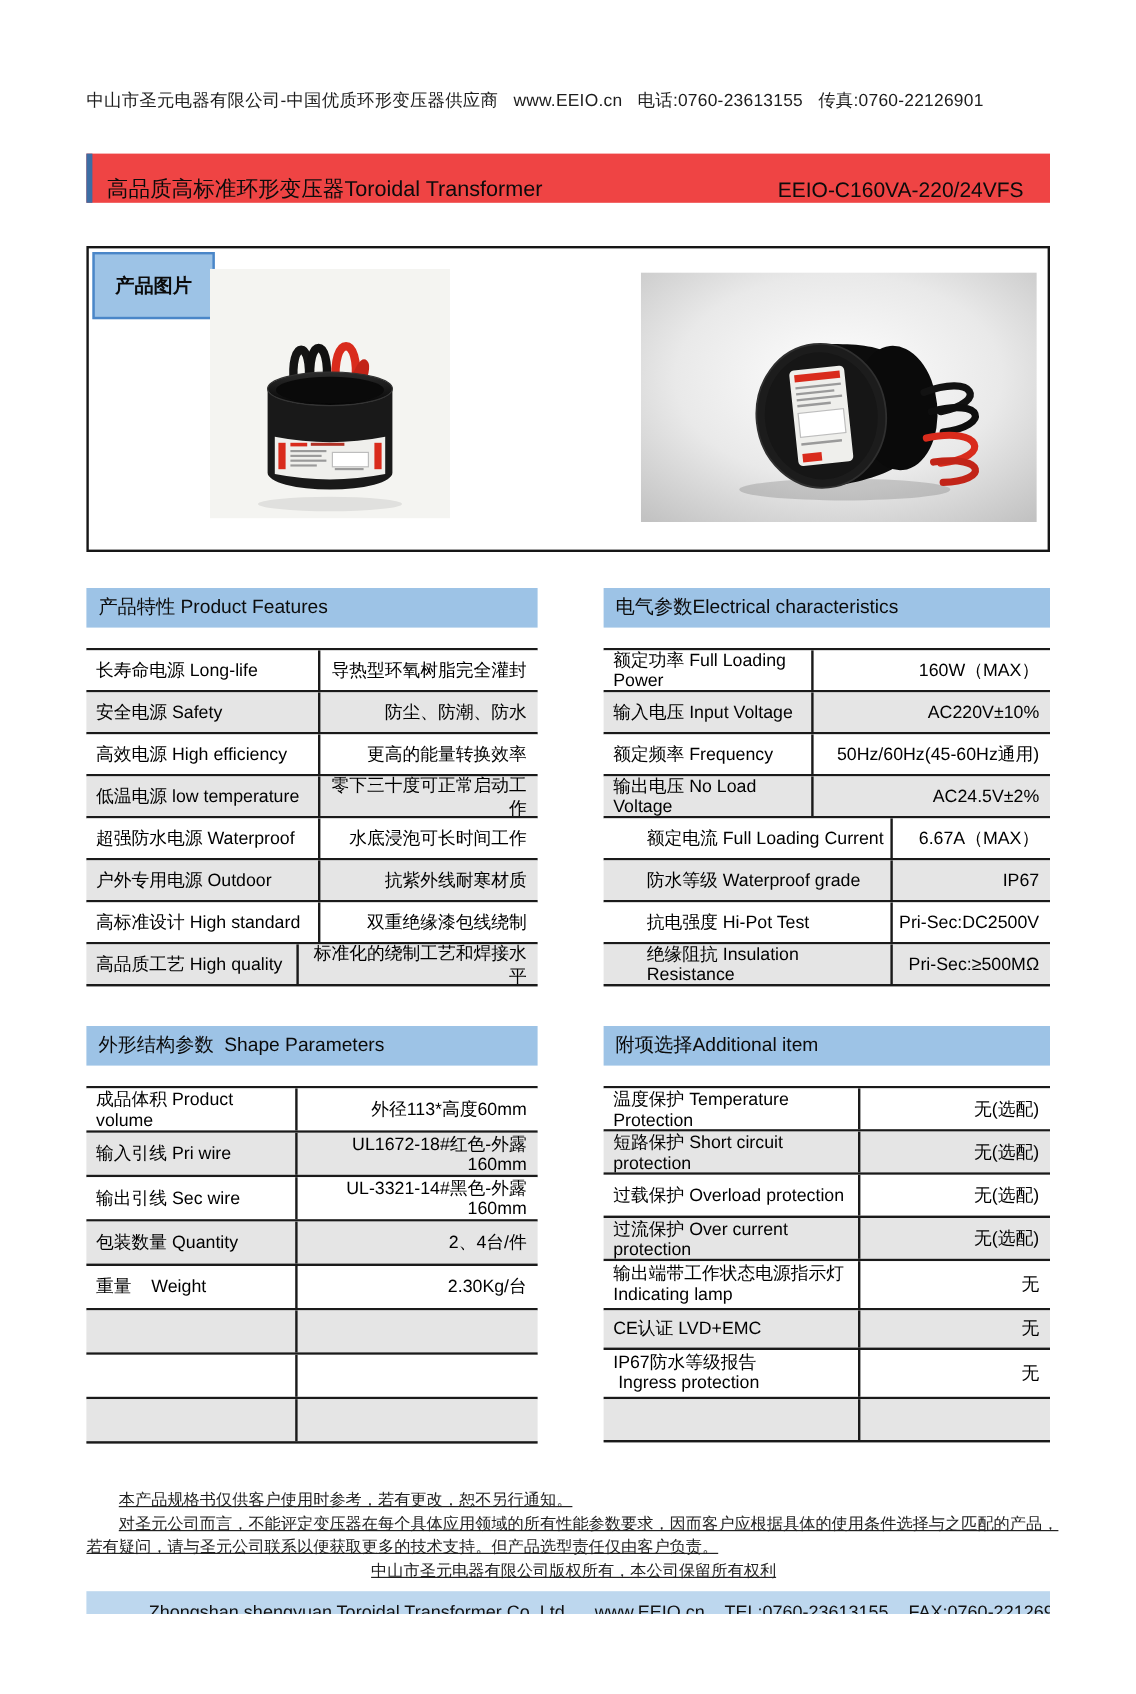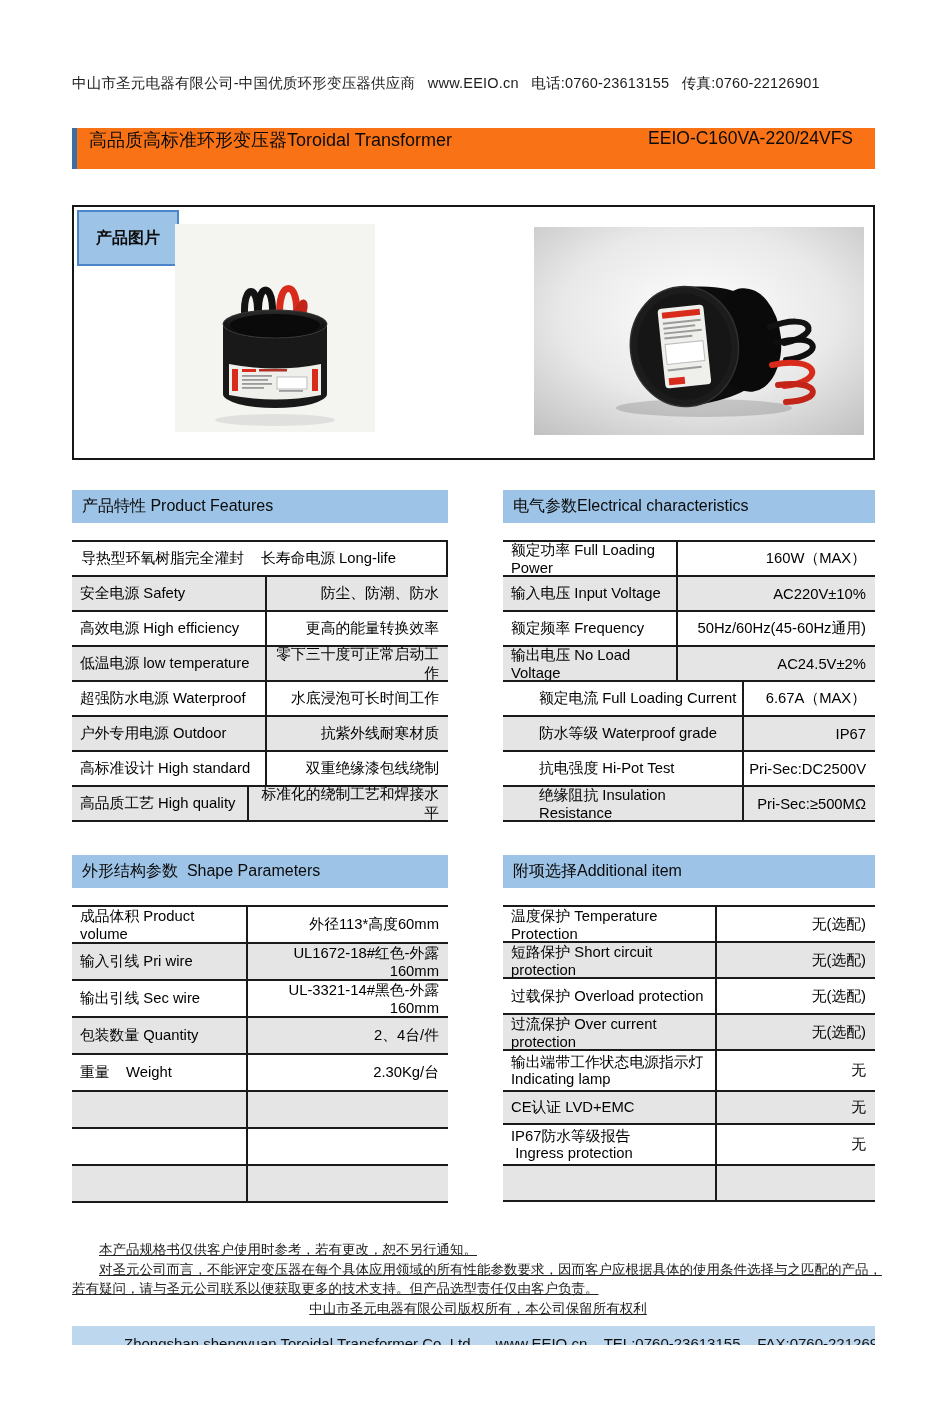--- a/index.html
+++ b/index.html
@@ -6,22 +6,22 @@
   html,body { background:#ffffff; }
   body { font-family:"Liberation Sans","DejaVu Sans",sans-serif; color:#111; }
   .page { position:relative; width:947px; height:1412px; background:#fff; overflow:hidden; }
 
   
   .top-line { position:absolute; left:72px; top:74px; width:810px; font-size:14.5px;
               color:#1c1c1c; white-space:pre; letter-spacing:0.2px; }
 
   
   .title-bar { position:absolute; left:72px; top:128px; width:803px; height:41px;
-               background:#f97316; border-left:5px solid #3c6da4;
-               display:flex; align-items:flex-start; justify-content:space-between;
+               background:#ef4444; border-left:5px solid #3c6da4;
+               display:flex; align-items:flex-end; justify-content:space-between;
                padding:0 22px 0 12px; }
   .title-bar .doc-title { font-size:18px; color:#0b0b0b; }
   .title-bar .doc-model { font-size:17.5px; color:#0b0b0b; }
 
   
   .photo-panel { position:absolute; left:72px; top:205px; width:803px; height:255px;
                  background:#ffffff; border:2px solid #161616; }
   .photo-label { position:absolute; left:3px; top:3px; width:102px; height:56px;
                  background:#9dc3e6; border:2px solid #4a86c8;
                  display:flex; align-items:center; justify-content:center;
@@ -154,22 +154,22 @@
     </svg>
   </div>
 
   <div class="sec-head left row1">产品特性 Product Features</div>
   <div class="sec-head right row1">电气参数Electrical characteristics</div>
   <div class="sec-head left row2">外形结构参数  Shape Parameters</div>
   <div class="sec-head right row2">附项选择Additional item</div>
 
   <div class="dtable left row1">
     <div class="trow h35">
+        <div class="tcell lbl w195">长寿命电源 Long-life</div>
         <div class="tcell val">导热型环氧树脂完全灌封</div>
-        <div class="tcell lbl w195">长寿命电源 Long-life</div>
       </div>
     <div class="trow h35 alt">
         <div class="tcell lbl w195">安全电源 Safety</div>
         <div class="tcell val">防尘、防潮、防水</div>
       </div>
     <div class="trow h35">
         <div class="tcell lbl w195">高效电源 High efficiency</div>
         <div class="tcell val">更高的能量转换效率</div>
       </div>
     <div class="trow h35 alt">

